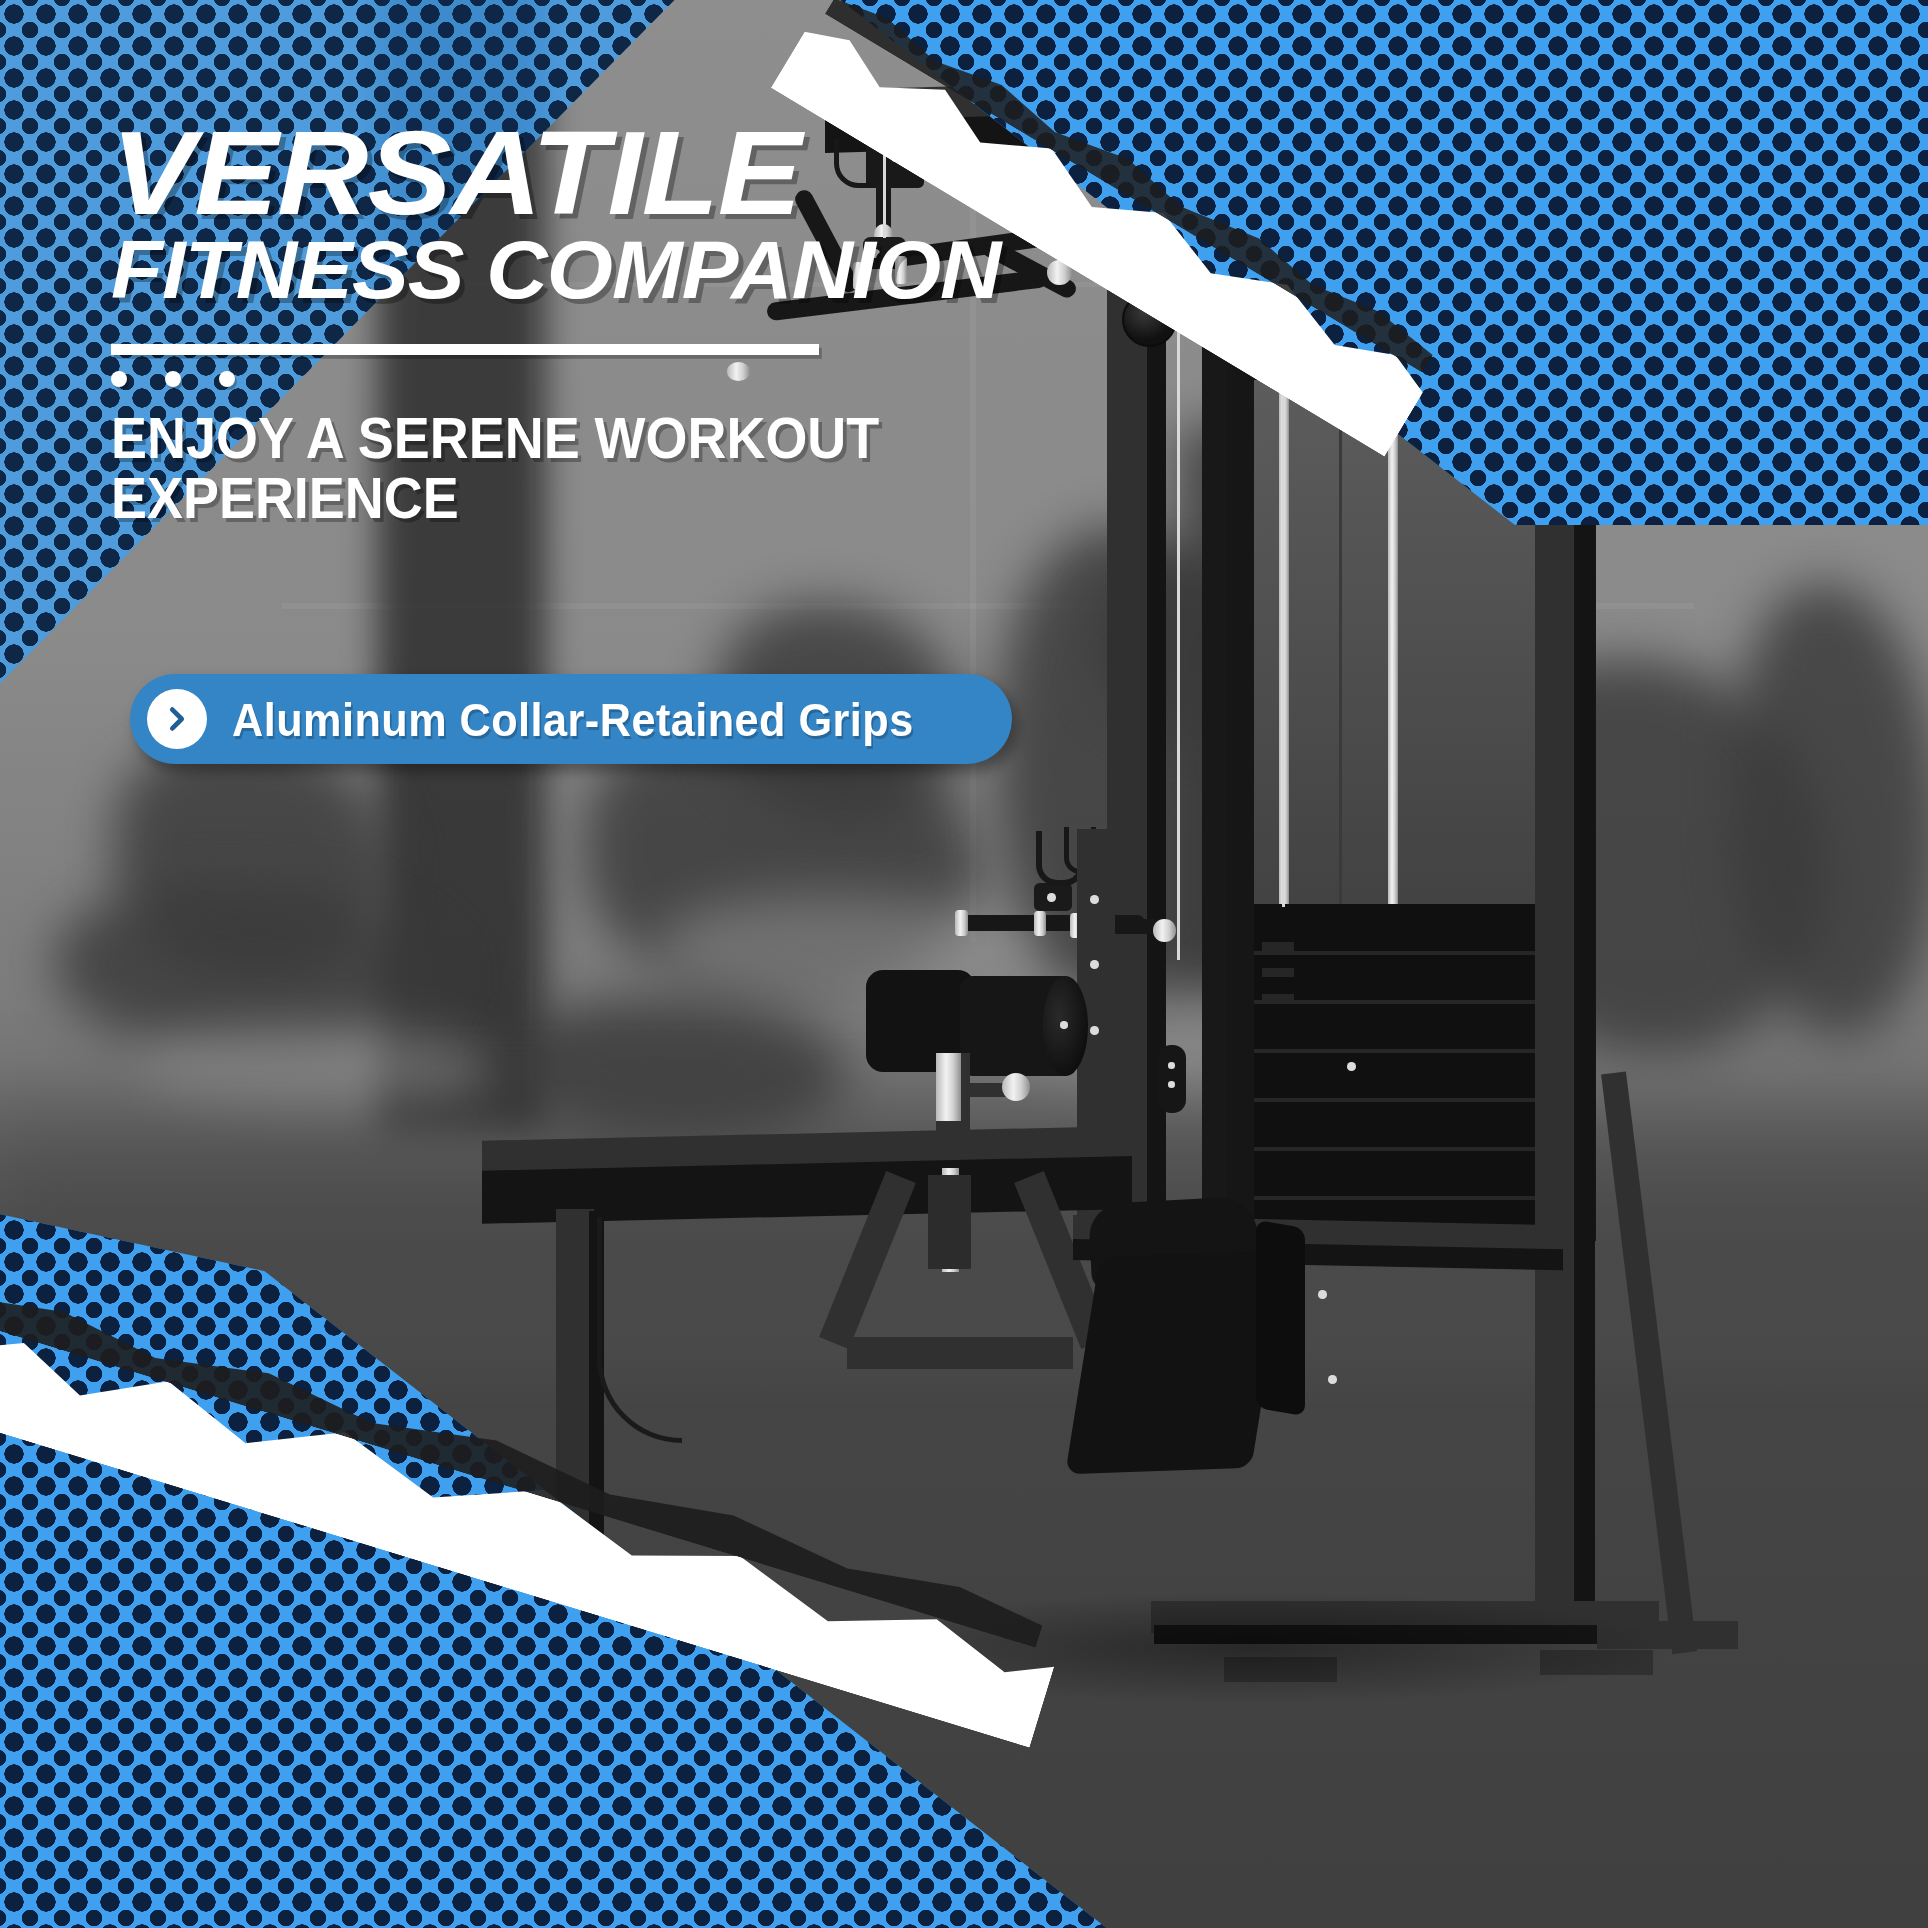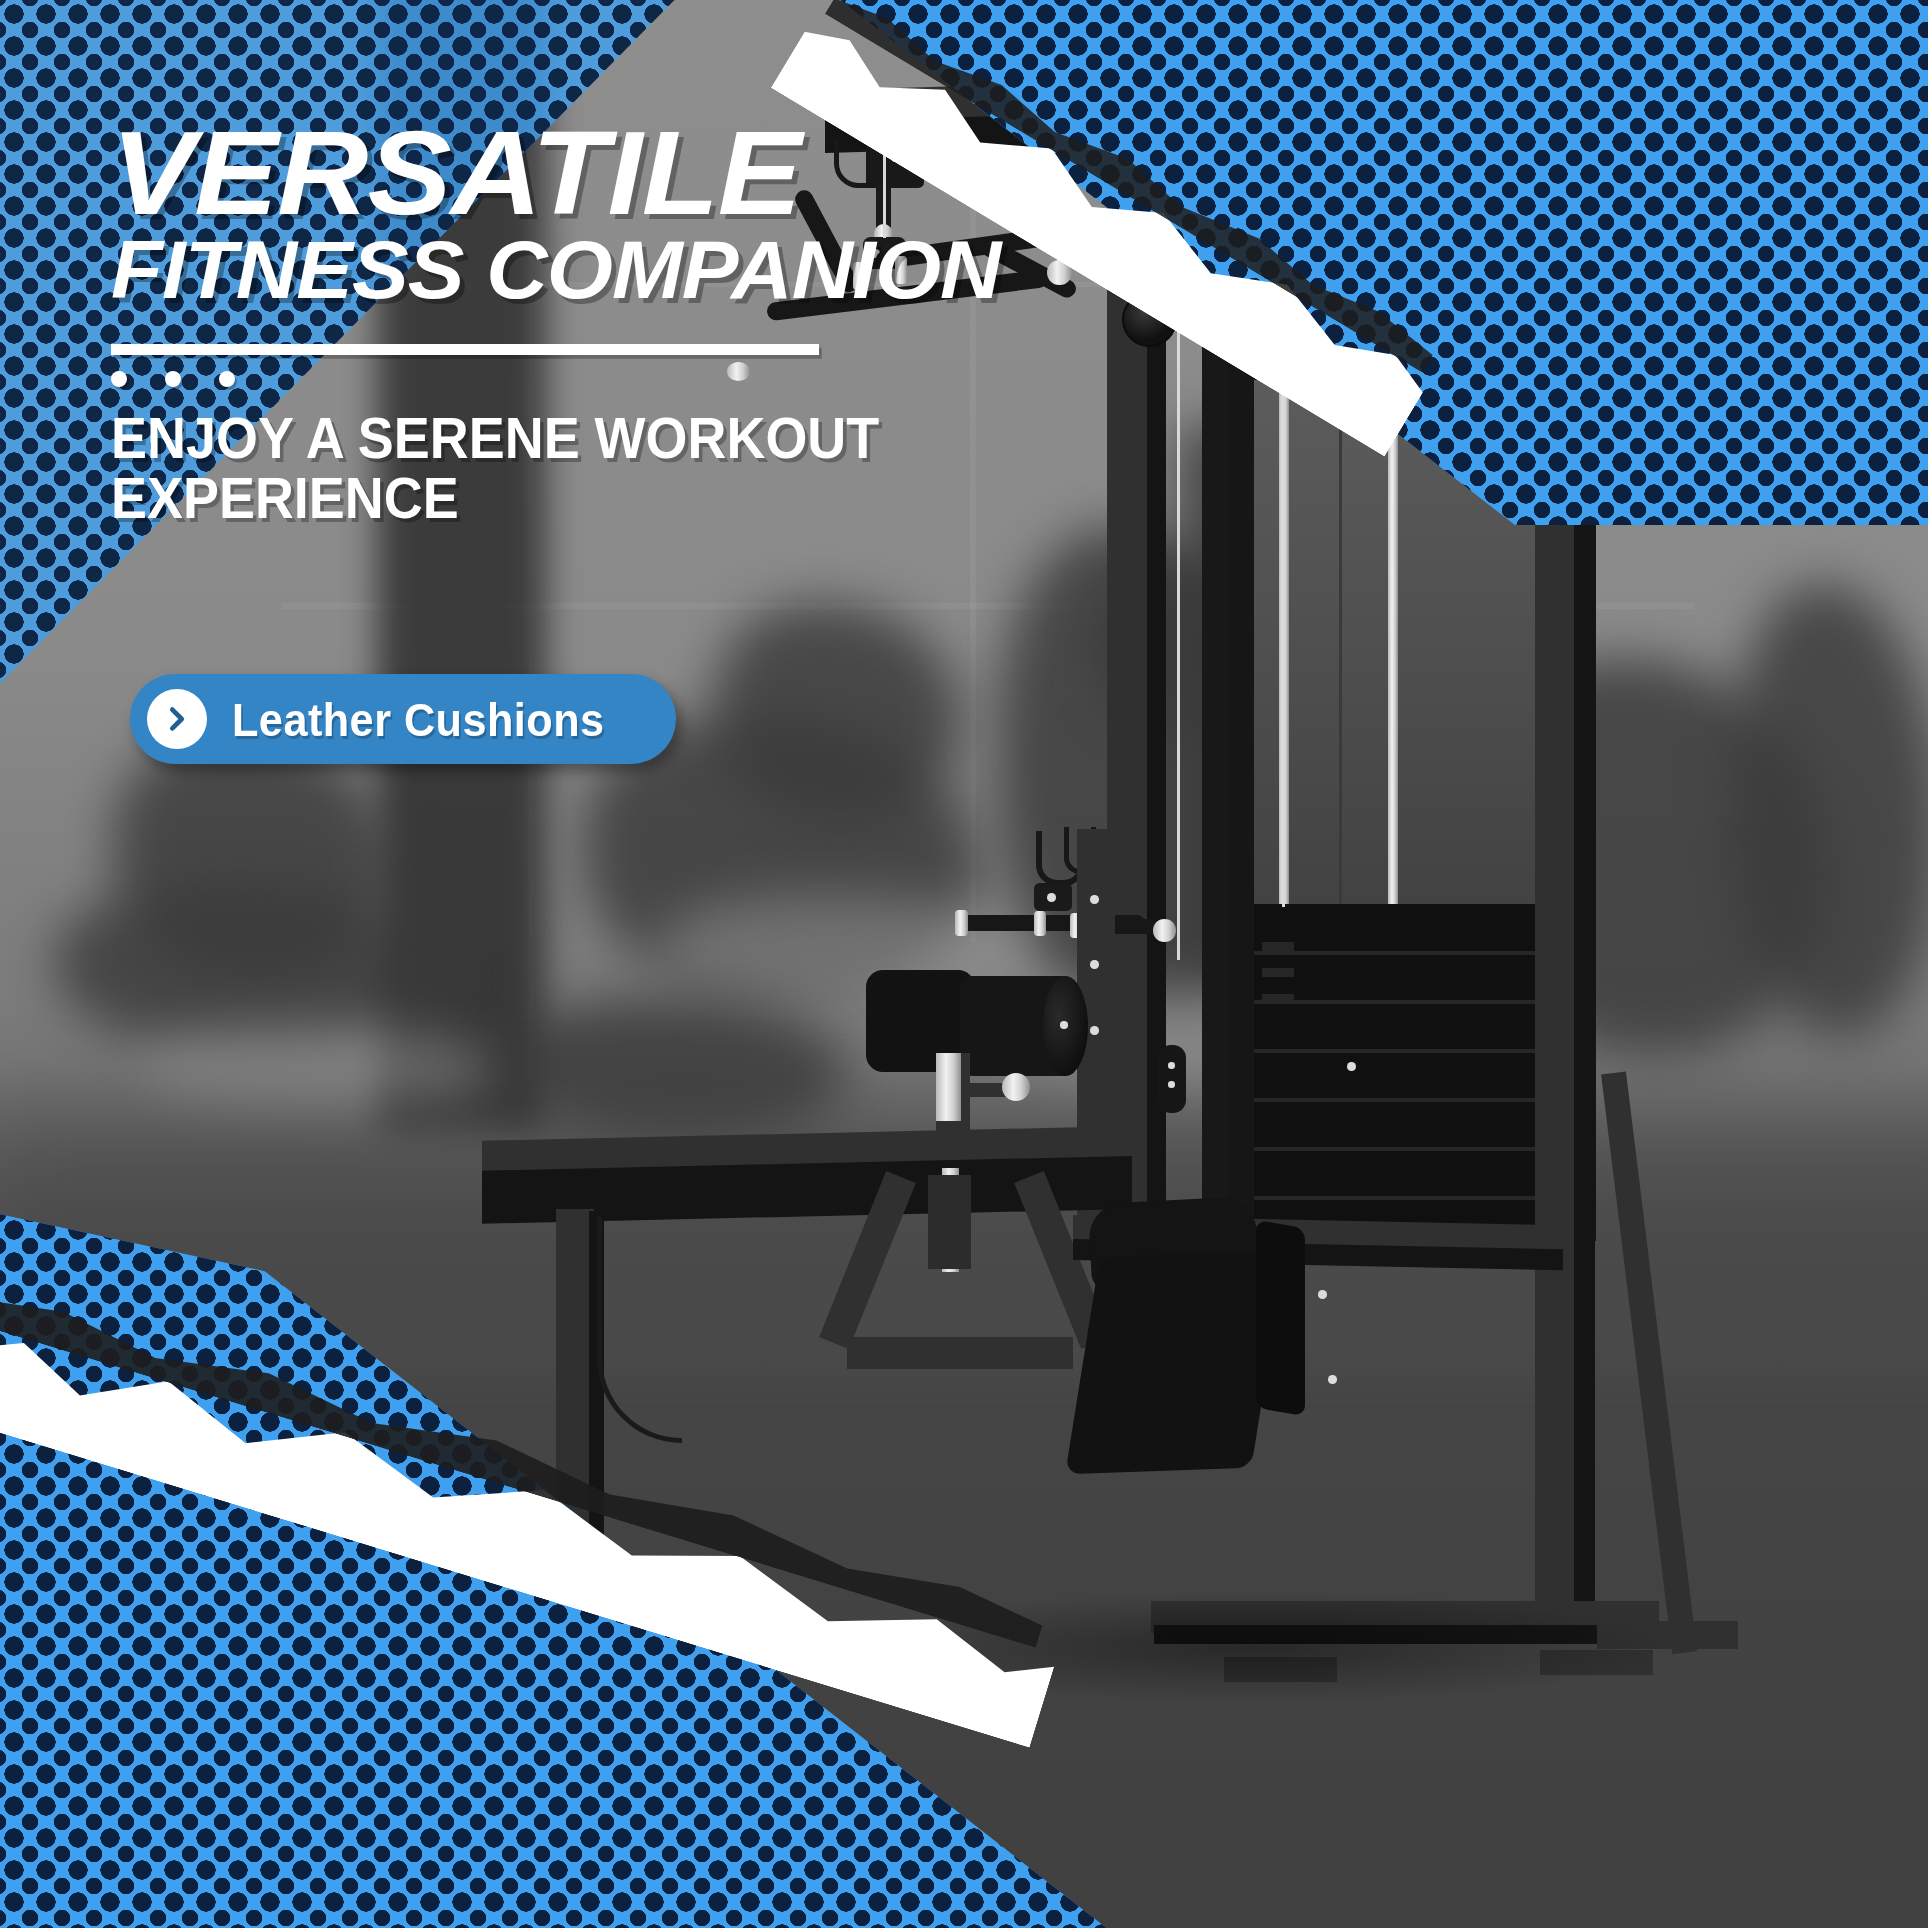--- a/index.html
+++ b/index.html
@@ -362,26 +362,26 @@
     </div>
 
     <div class="subhead">ENJOY A SERENE WORKOUT
 EXPERIENCE</div>
   </div>
 
   <div class="pills">
 
 
 
-
     <div class="pill">
       <span class="pill-icon">
         <svg width="32" height="32" viewBox="0 0 34 34">
           <polyline points="12,7 22,17 12,27" fill="none" stroke="#1f5f96" stroke-width="5" stroke-linecap="round" stroke-linejoin="round"></polyline>
         </svg>
       </span>
-      <span class="pill-label">Leather Cushions</span>
-    </div>
+      <span class="pill-label">Aluminum Collar-Retained Grips</span>
+    </div>
+
 
   </div>
 
 </div>
 
 
 </body></html>

